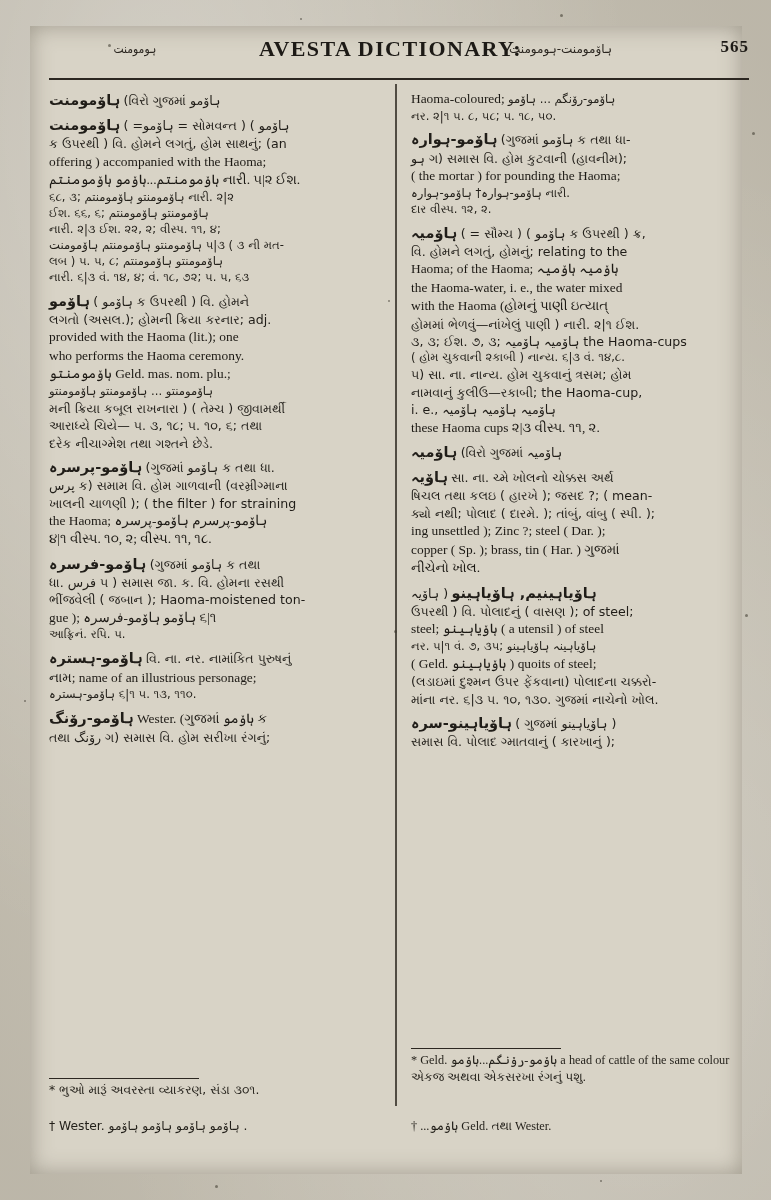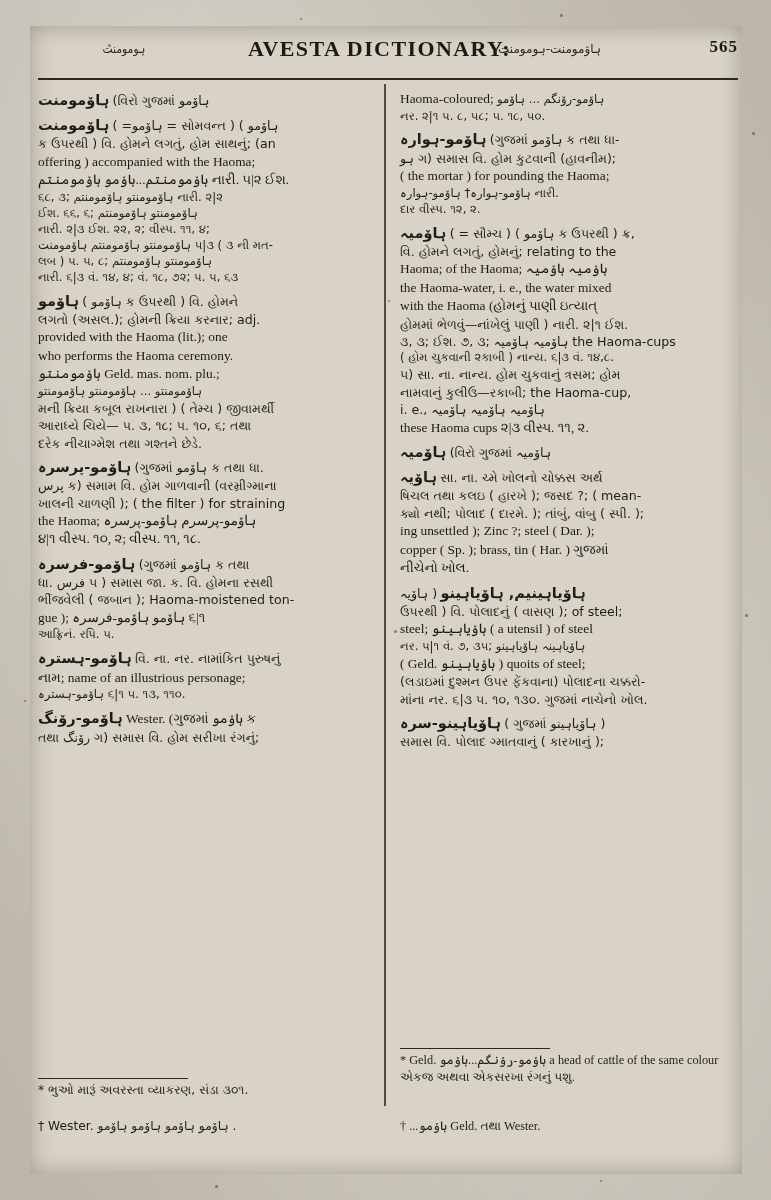--- a/index.html
+++ b/index.html
@@ -37,20 +37,21 @@
     height: 1148px;
     background: #d8d3c6;
     box-shadow: 0 0 22px rgba(90,84,70,0.45) inset;
     z-index: 1;
   }
   .content {
     position: absolute;
     inset: 0;
     z-index: 2;
     padding: 4px;
+    margin-left: 11px;
   }
   
   .header {
     position: absolute;
     left: 38px;
     top: 36px;
     width: 700px;
     height: 34px;
   }
   .header .folio-left {

